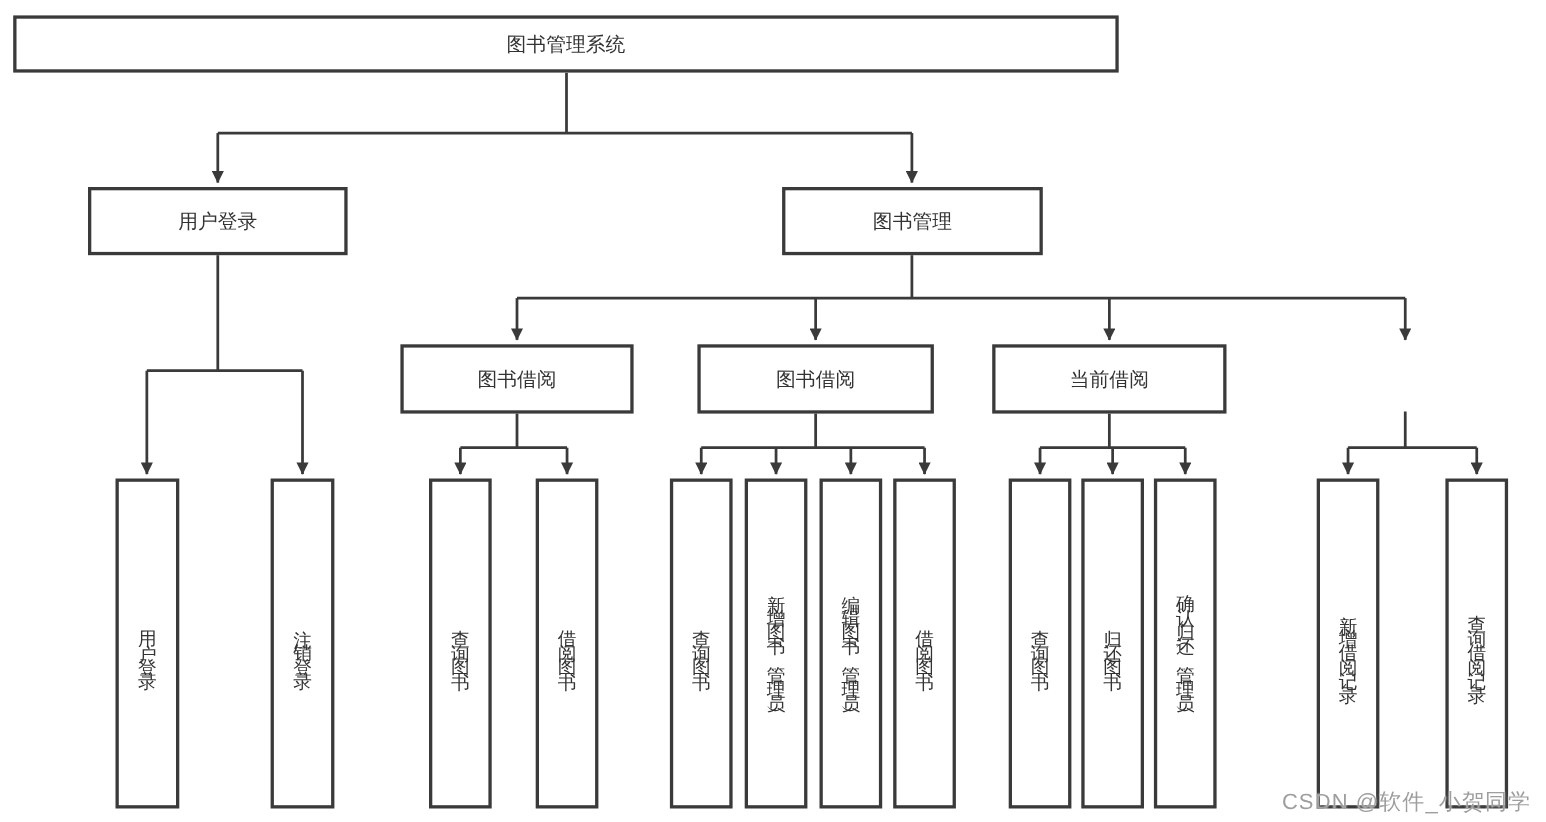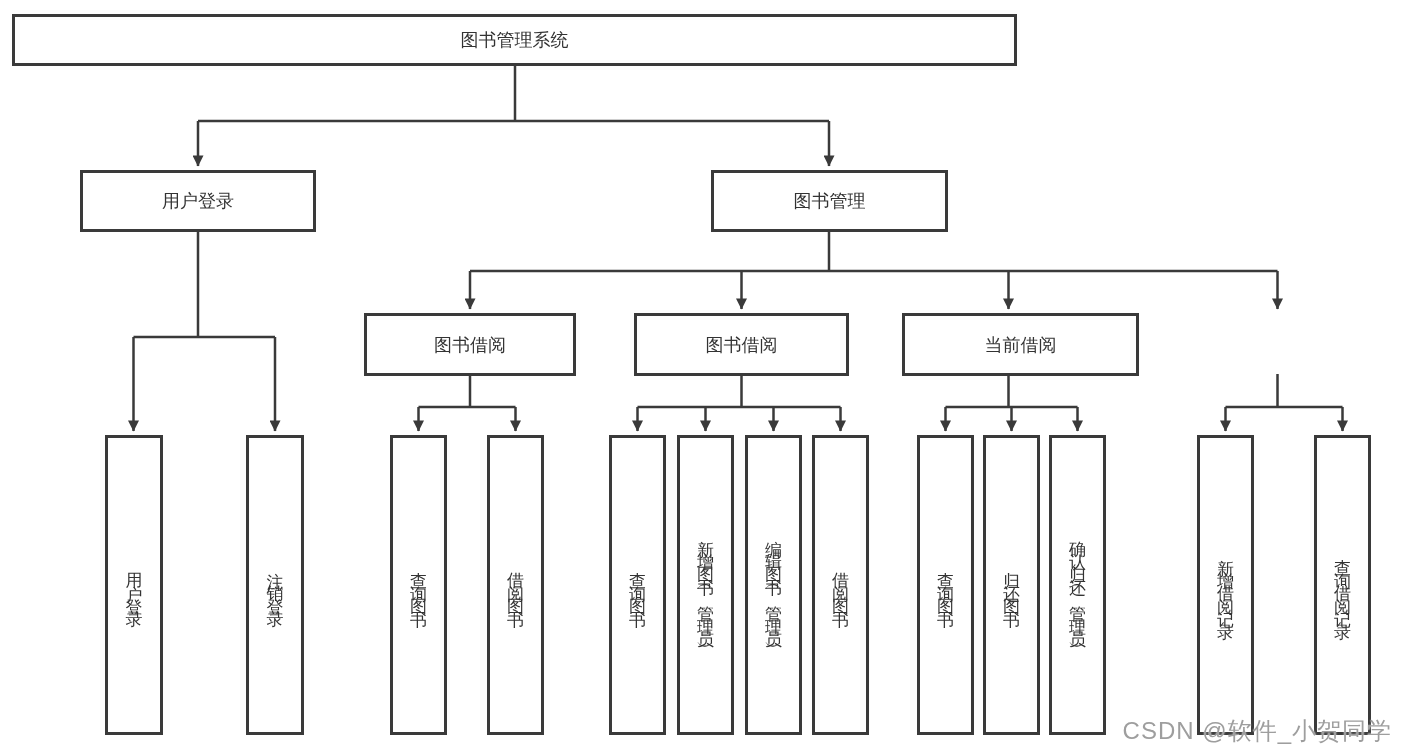--- a/index.html
+++ b/index.html
@@ -16,21 +16,21 @@
     display:flex;align-items:center;justify-content:center;
     color:#333333;font-size:18px;line-height:1;
   }
   .node span{display:block;}
   .v span{
     writing-mode:vertical-rl;text-orientation:mixed;
     font-size:17px;letter-spacing:13px;
   }
   .watermark{
     position:absolute;right:13px;top:715px;
-    color:#9e9e9e;font-size:24px;letter-spacing:1px;
+    color:#9e9e9e;font-size:20px;letter-spacing:1px;
     text-shadow:0 0 2px #ffffff;
   }
 </style>
 </head>
 <body>
 
 <div class="canvas">
 
   <svg class="wires" width="1405" height="747" viewBox="0 0 1405 747">
     <defs>
@@ -85,21 +85,21 @@
   <div class="node" style="left:711px;top:170px;width:237px;height:62px">
     <span>图书管理</span>
   </div>
 
   <div class="node" style="left:364px;top:313px;width:212px;height:63px">
     <span>图书借阅</span>
   </div>
   <div class="node" style="left:634px;top:313px;width:215px;height:63px">
     <span>图书借阅</span>
   </div>
-  <div class="node" style="left:902px;top:313px;width:237px;height:63px">
+  <div class="node" style="left:902px;top:313px;width:213px;height:63px">
     <span>当前借阅</span>
   </div>
 
   <div class="node v" style="left:105px;top:435px;width:58px;height:300px">
     <span>用户登录</span>
   </div>
   <div class="node v" style="left:246px;top:435px;width:58px;height:300px">
     <span>注销登录</span>
   </div>
 

